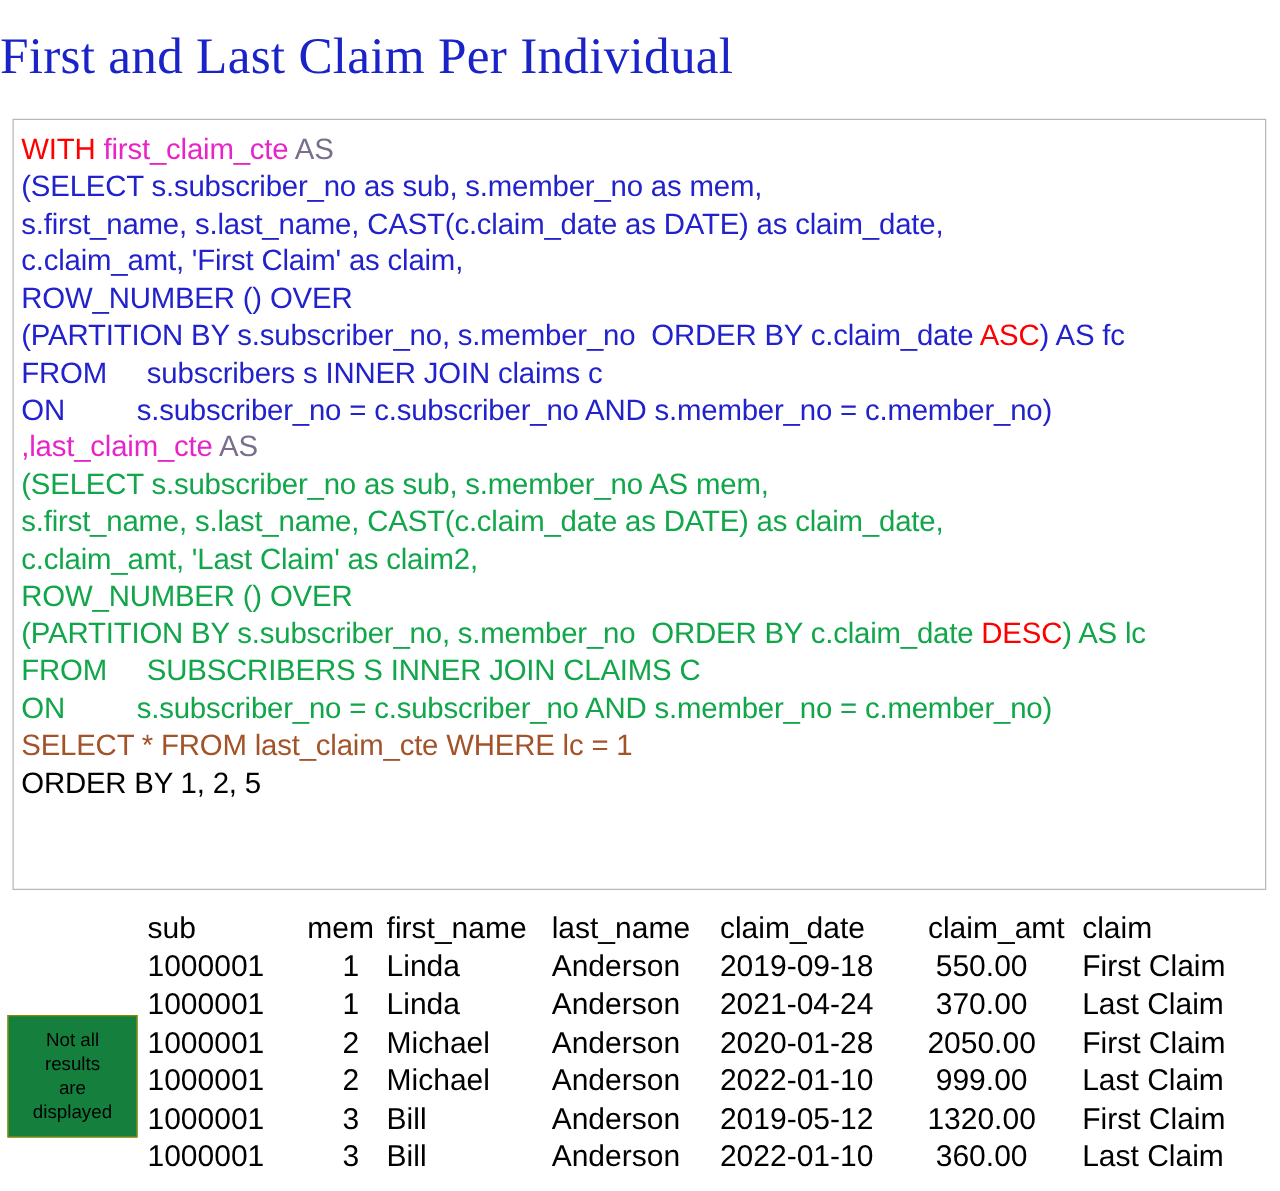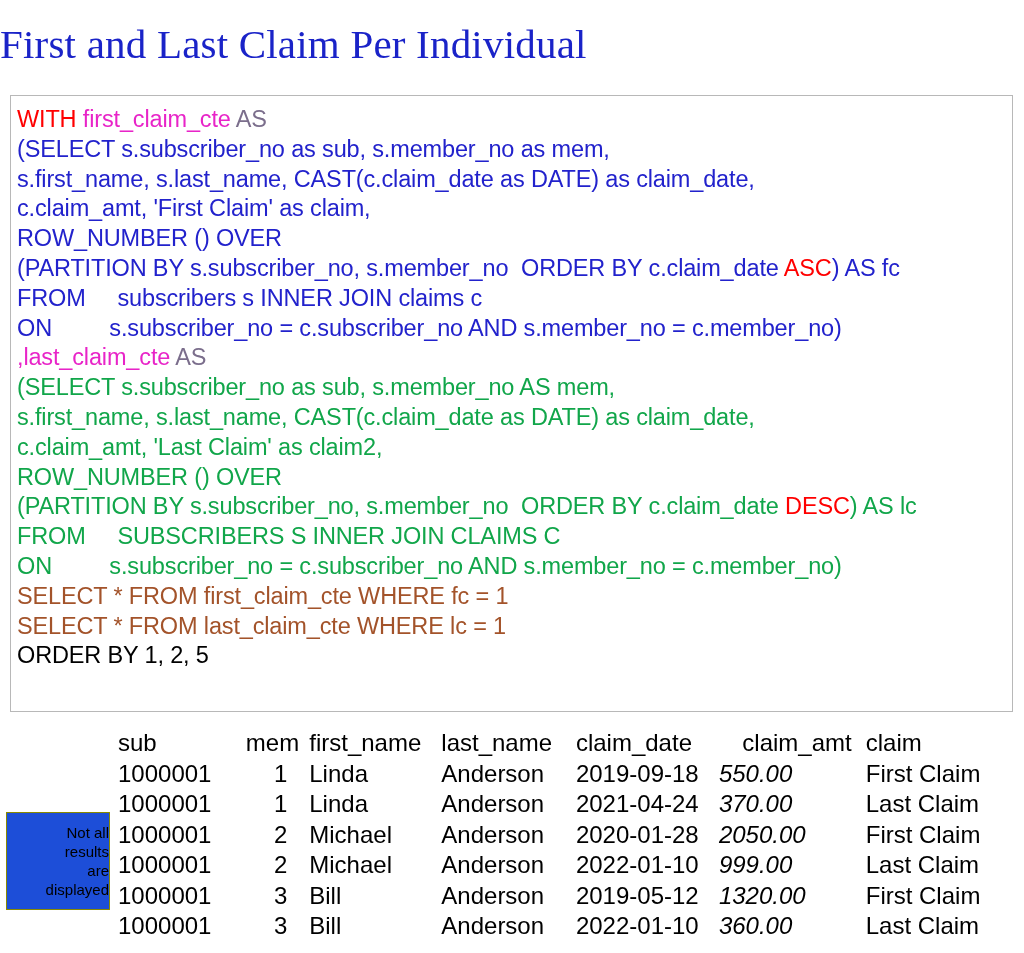--- a/index.html
+++ b/index.html
@@ -82,21 +82,21 @@
   .col-last      { width: 150px; text-align: left; }
   .col-date      { width: 156px; text-align: left; }
   .col-amt       { width: 148px; text-align: right; padding-right: 14px !important; }
   .col-claim     { width: 160px; text-align: left; }
 
   .v-sub   { text-align: left; }
   .v-mem   { text-align: right; padding-right: 22px !important; }
   .v-first { text-align: left; }
   .v-last  { text-align: left; }
   .v-date  { text-align: left; }
-  .v-amt   { text-align: left; padding-right: 14px !important; font-style: italic; }
+  .v-amt   { text-align: center; padding-right: 14px !important; }
   .v-claim { text-align: left; }
 
   
   #note-box {
     position: absolute;
     left: 6px;
     top: 812px;
     width: 104px;
     height: 98px;
     background: #FFFF00;
@@ -128,21 +128,20 @@
     <div class="sql-line"><span class="c-blue">FROM     subscribers s INNER JOIN claims c</span></div>
     <div class="sql-line"><span class="c-blue">ON         s.subscriber_no = c.subscriber_no AND s.member_no = c.member_no)</span></div>
     <div class="sql-line"><span class="c-magenta">,last_claim_cte </span><span class="c-asgray">AS</span></div>
     <div class="sql-line"><span class="c-green">(SELECT s.subscriber_no as sub, s.member_no AS mem,</span></div>
     <div class="sql-line"><span class="c-green">s.first_name, s.last_name, CAST(c.claim_date as DATE) as claim_date,</span></div>
     <div class="sql-line"><span class="c-green">c.claim_amt, 'Last Claim' as claim2,</span></div>
     <div class="sql-line"><span class="c-green">ROW_NUMBER () OVER</span></div>
     <div class="sql-line"><span class="c-green">(PARTITION BY s.subscriber_no, s.member_no  ORDER BY c.claim_date </span><span class="c-red">DESC</span><span class="c-green">) AS lc</span></div>
     <div class="sql-line"><span class="c-green">FROM     SUBSCRIBERS S INNER JOIN CLAIMS C</span></div>
     <div class="sql-line"><span class="c-green">ON         s.subscriber_no = c.subscriber_no AND s.member_no = c.member_no)</span></div>
-    <div class="sql-line"><span class="c-brown">SELECT * FROM first_claim_cte WHERE fc = 1</span></div>
     <div class="sql-line"><span class="c-brown">SELECT * FROM last_claim_cte WHERE lc = 1</span></div>
     <div class="sql-line"><span class="c-black">ORDER BY 1, 2, 5</span></div>
   </div>
 
 <table id="results">
   <thead>
     <tr>
       <th class="col-sub">sub</th>
       <th class="col-mem">mem</th>
       <th class="col-first">first_name</th>
@@ -203,18 +202,18 @@
         <td class="v-mem">3</td>
         <td class="v-first">Bill</td>
         <td class="v-last">Anderson</td>
         <td class="v-date">2022-01-10</td>
         <td class="v-amt">360.00</td>
         <td class="v-claim">Last Claim</td>
       </tr>
     </tbody>
 </table>
 
-<div id="note-box" style="background: #1d4ed8; align-items: flex-end;">
+<div id="note-box" style="background: #15803d;">
     <div>Not all</div>
     <div>results</div>
     <div>are</div>
     <div>displayed</div>
   </div>
 
 </body></html>

